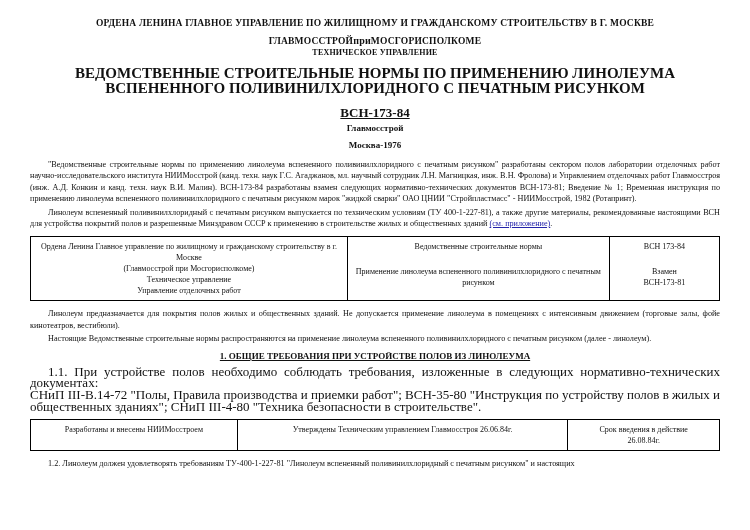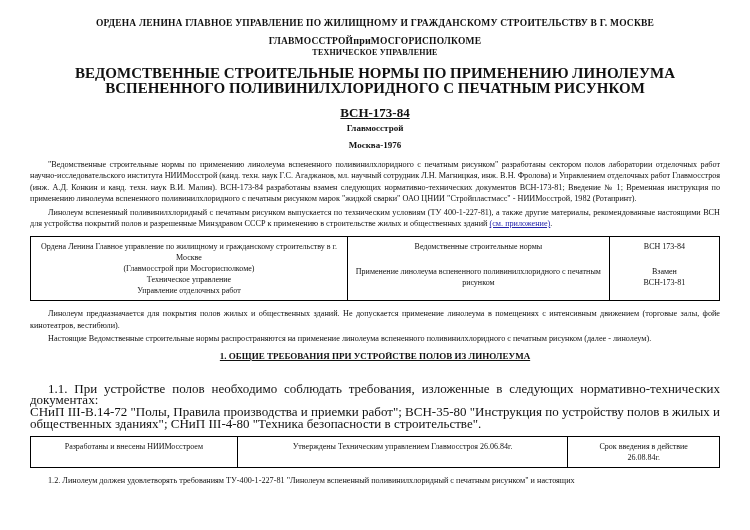--- a/index.html
+++ b/index.html
@@ -95,21 +95,21 @@
     line-height: 11px;
   }
   .c-center {
     text-align: center;
   }
   .section-title {
     text-align: center;
     font-weight: bold;
     font-size: 9px;
     text-decoration: underline;
-    margin: 6px 0 22px 0;
+    margin: 6px 0 5px 0;
   }
   .clause {
     font-size: 13px;
     line-height: 11.4px;
     text-align: justify;
     text-indent: 18px;
     margin-bottom: 1px;
   }
   .clause-last {
     font-size: 8.2px;

